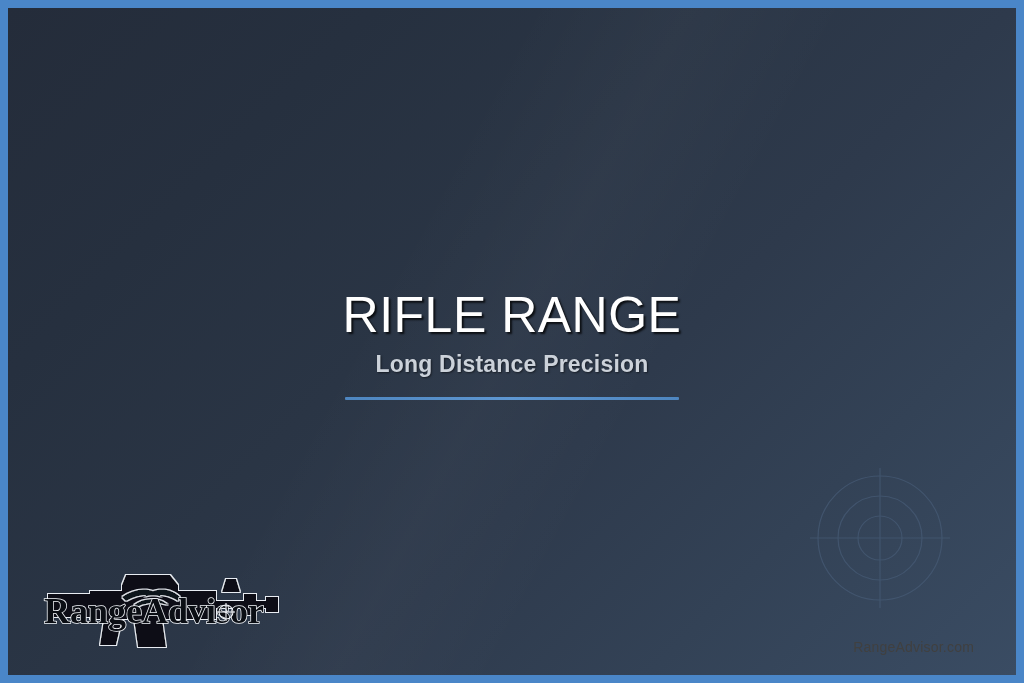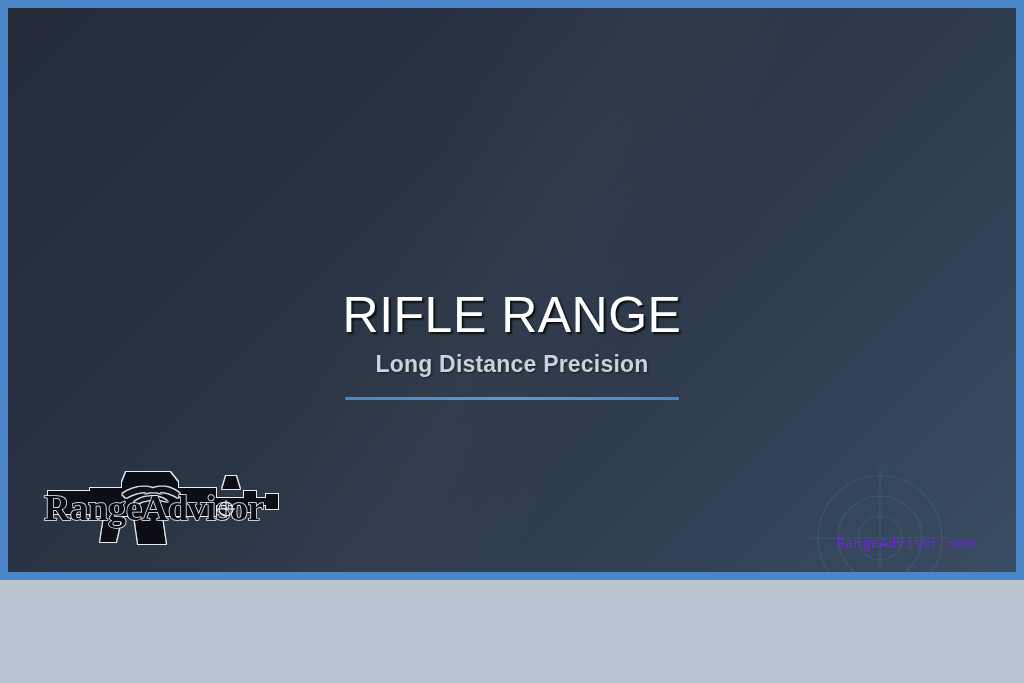--- a/index.html
+++ b/index.html
@@ -11,21 +11,21 @@
     width: 1024px;
     height: 683px;
     overflow: hidden;
     font-family: "Liberation Sans", sans-serif;
   }
 
   
   #slide {
     position: relative;
     width: 1024px;
-    height: 580px;
+    height: 683px;
     box-sizing: border-box;
     border: 8px solid #4a86c8;
     background: #2b3purple;
     overflow: hidden;
   }
 
   #canvas {
     position: absolute;
     inset: 0;
     background:
@@ -95,23 +95,22 @@
     height: 140px;
     opacity: 0.9;
   }
 
   
   #watermark {
     position: absolute;
     right: 42px;
     bottom: 20px;
     font-size: 14px;
-    color: #6d28d9;
+    color: #404040;
     letter-spacing: 0.2px;
-    font-family: Liberation Mono, monospace;
   }
 
   
   #brand-logo {
     position: absolute;
     left: 22px;
     bottom: 22px;
     width: 250px;
     height: 92px;
   }

